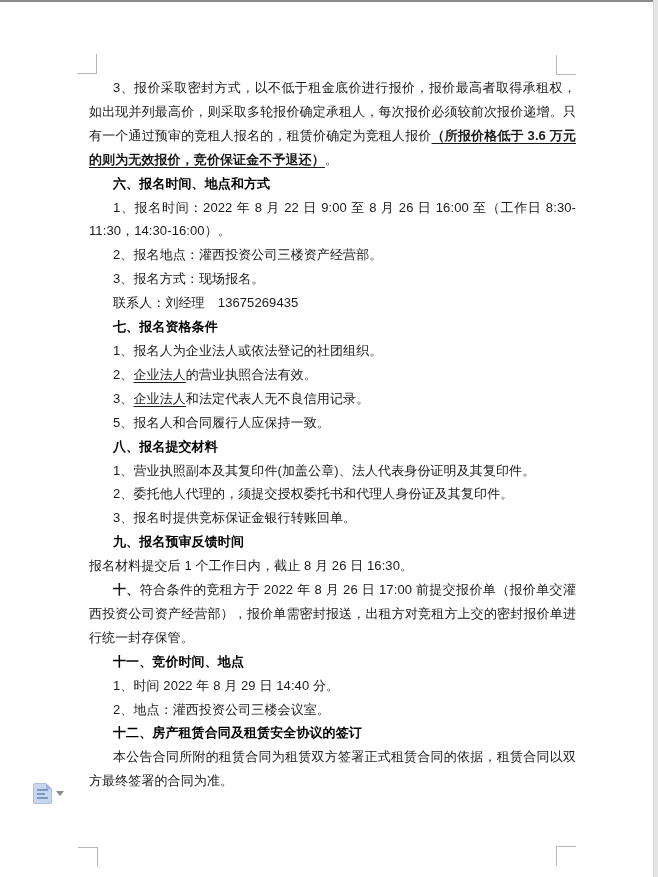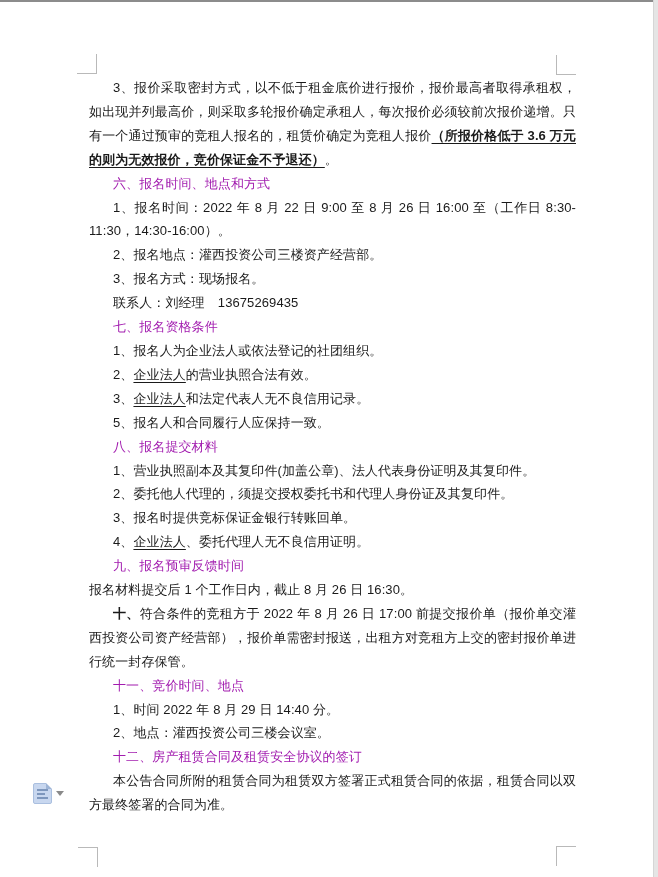--- a/index.html
+++ b/index.html
@@ -33,21 +33,21 @@
     left: 89px; top: 76px;
     width: 487px;
     font-size: 13px;
     line-height: 23.9px;
     color: #1a1a1a;
     text-align: justify;
     letter-spacing: 0.1px;
   }
   .content p { margin: 0; }
   .content p.indent { text-indent: 24px; }
-  .content p.heading { font-weight: normal; color: #a21caf; }
+  .content p.heading { font-weight: bold; color: #000000; }
   .seg-b { font-weight: bold; }
   .seg-u { text-decoration: underline; text-underline-offset: 3px; }
 
   .paste-widget {
     position: absolute; left: 33px; top: 783px;
     display: flex; align-items: center; gap: 4px;
   }
   .paste-icon-box {
     width: 17px; height: 19px;
     background: #c8d7ef;
@@ -95,21 +95,20 @@
     <p class="body indent"><span class="">联系人：刘经理　13675269435</span></p>
     <p class="heading indent"><span class="">七、报名资格条件</span></p>
     <p class="body indent"><span class="">1、报名人为企业法人或依法登记的社团组织。</span></p>
     <p class="body indent"><span class="">2、</span><span class="seg-u">企业法人</span><span class="">的营业执照合法有效。</span></p>
     <p class="body indent"><span class="">3、</span><span class="seg-u">企业法人</span><span class="">和法定代表人无不良信用记录。</span></p>
     <p class="body indent"><span class="">5、报名人和合同履行人应保持一致。</span></p>
     <p class="heading indent"><span class="">八、报名提交材料</span></p>
     <p class="body indent"><span class="">1、营业执照副本及其复印件(加盖公章)、法人代表身份证明及其复印件。</span></p>
     <p class="body indent"><span class="">2、委托他人代理的，须提交授权委托书和代理人身份证及其复印件。</span></p>
     <p class="body indent"><span class="">3、报名时提供竞标保证金银行转账回单。</span></p>
-    <p class="body indent"><span class="">4、</span><span class="seg-u">企业法人</span><span class="">、委托代理人无不良信用证明。</span></p>
     <p class="heading indent"><span class="">九、报名预审反馈时间</span></p>
     <p class="body"><span class="">报名材料提交后 1 个工作日内，截止 8 月 26 日 16:30。</span></p>
     <p class="body indent"><span class="seg-b ">十、</span><span class="">符合条件的竞租方于 2022 年 8 月 26 日 17:00 前提交报价单（报价单交灌西投资公司资产经营部），报价单需密封报送，出租方对竞租方上交的密封报价单进行统一封存保管。</span></p>
     <p class="heading indent"><span class="">十一、竞价时间、地点</span></p>
     <p class="body indent"><span class="">1、时间 2022 年 8 月 29 日 14:40 分。</span></p>
     <p class="body indent"><span class="">2、地点：灌西投资公司三楼会议室。</span></p>
     <p class="heading indent"><span class="">十二、房产租赁合同及租赁安全协议的签订</span></p>
     <p class="body indent"><span class="">本公告合同所附的租赁合同为租赁双方签署正式租赁合同的依据，租赁合同以双方最终签署的合同为准。</span></p>
   </div>
 

